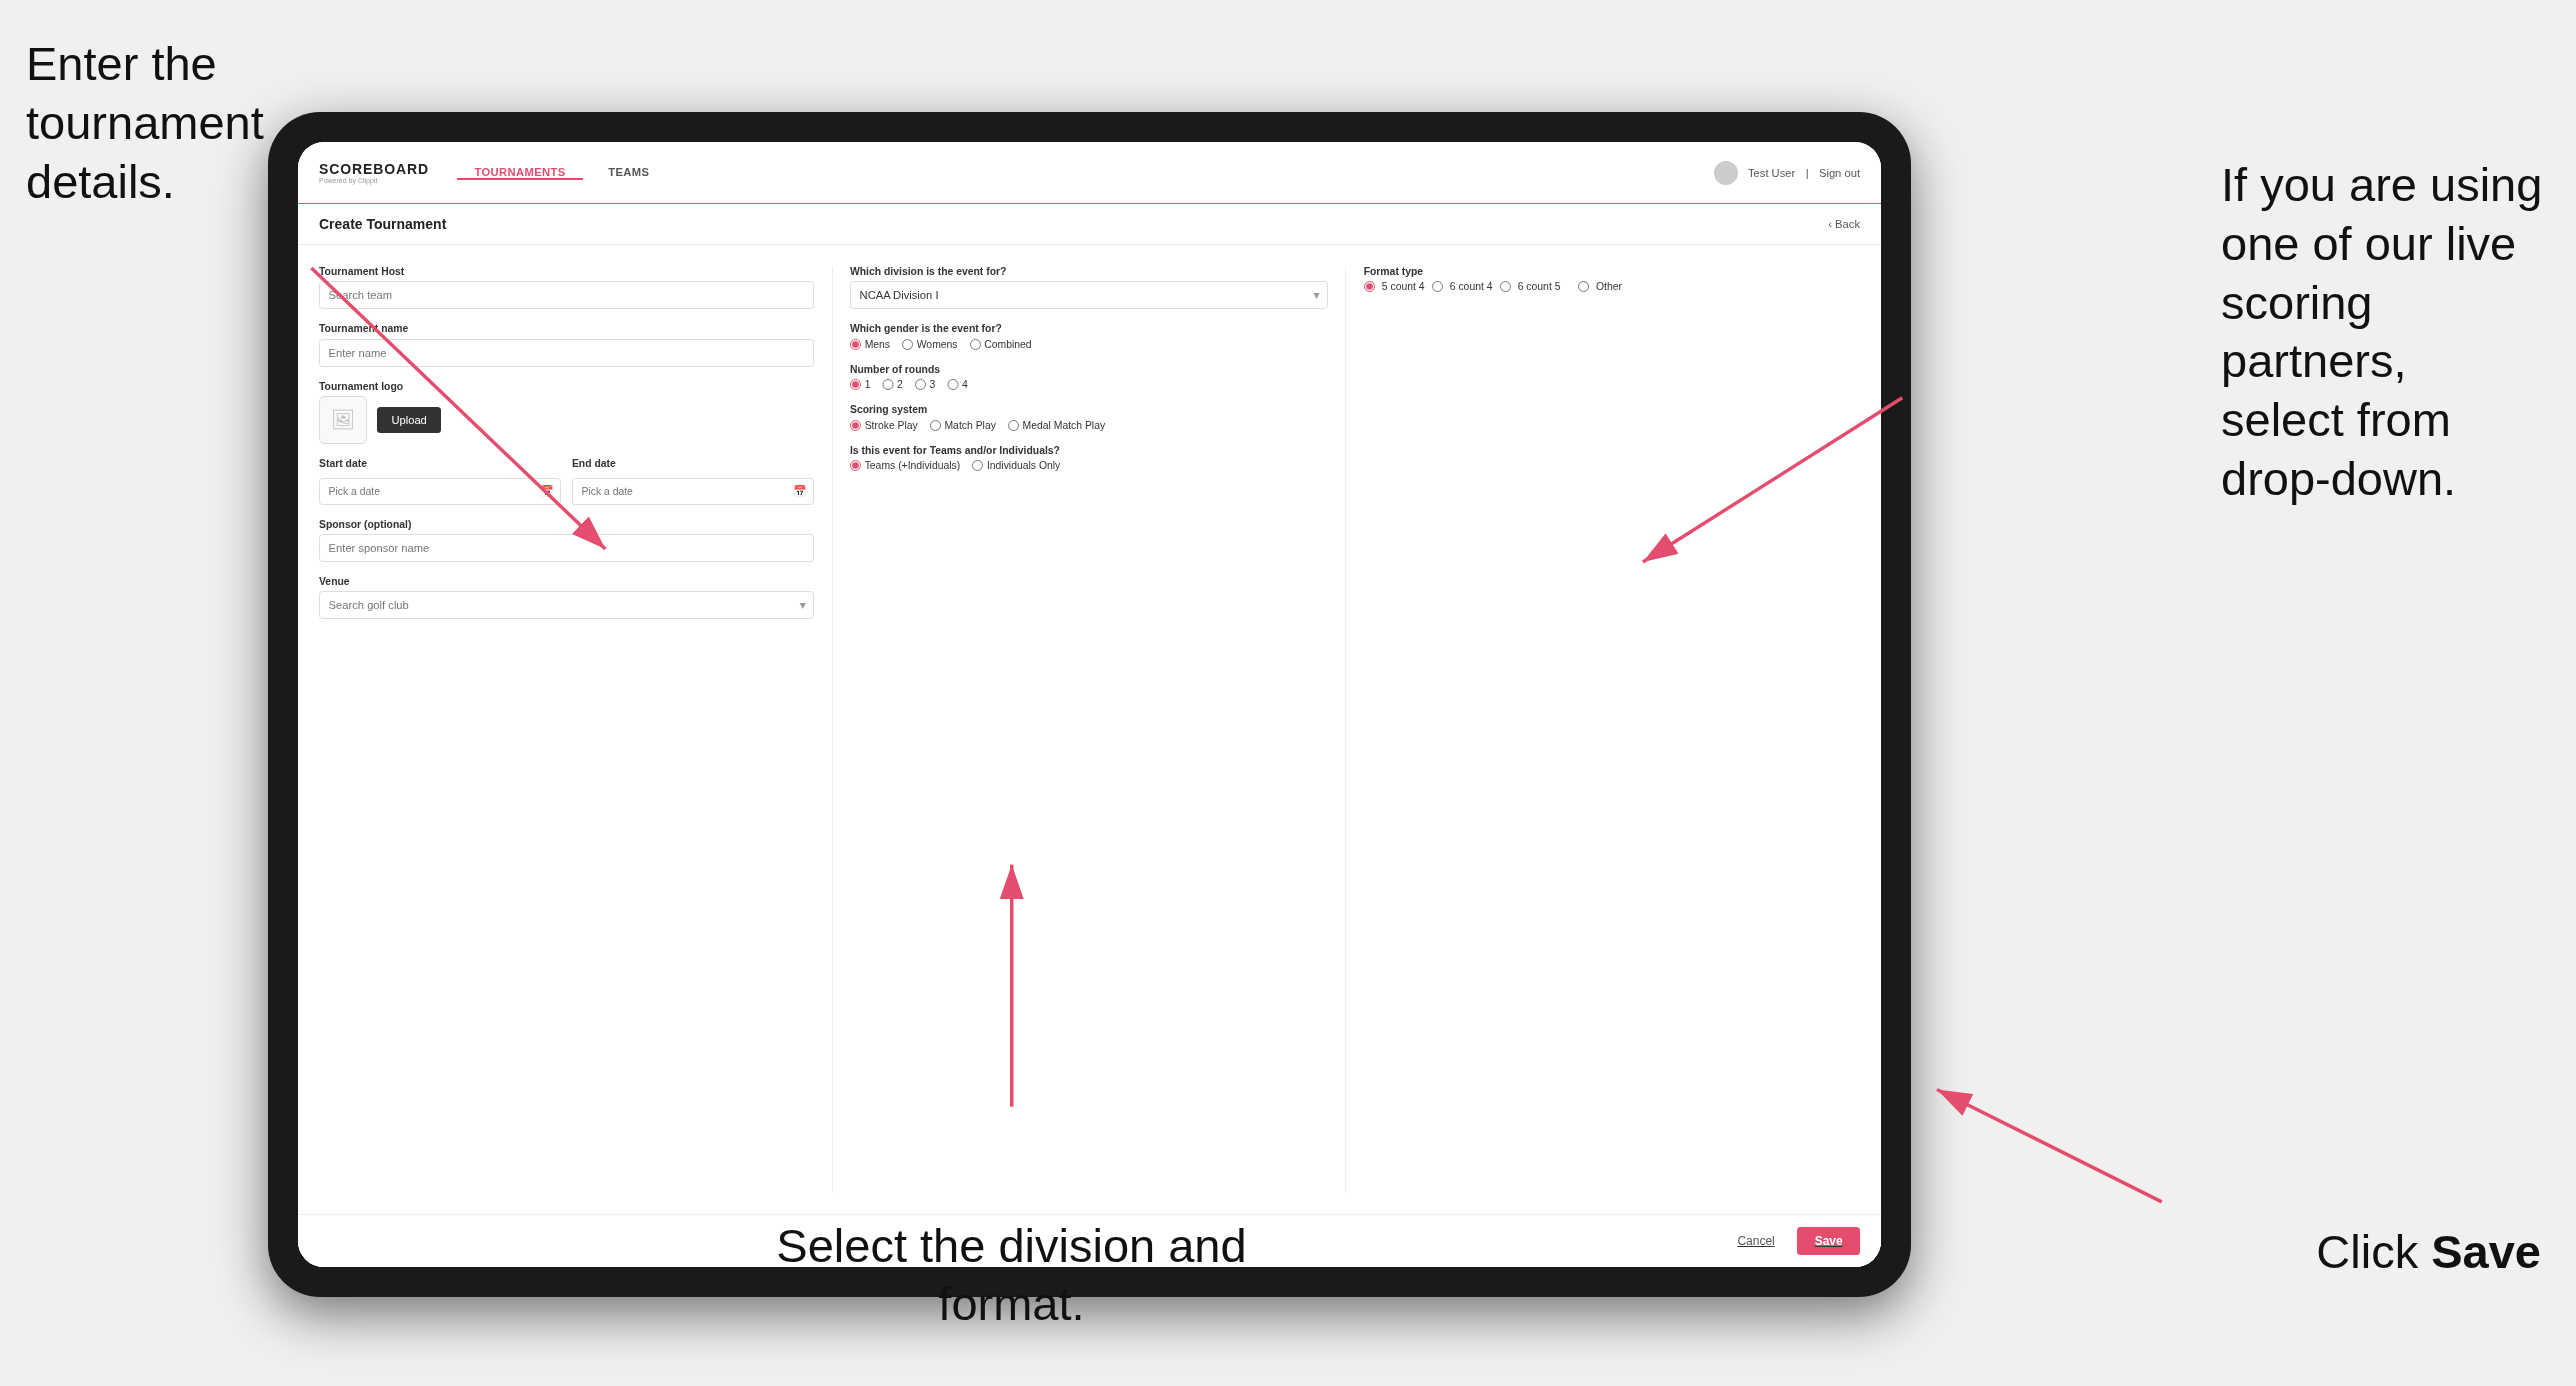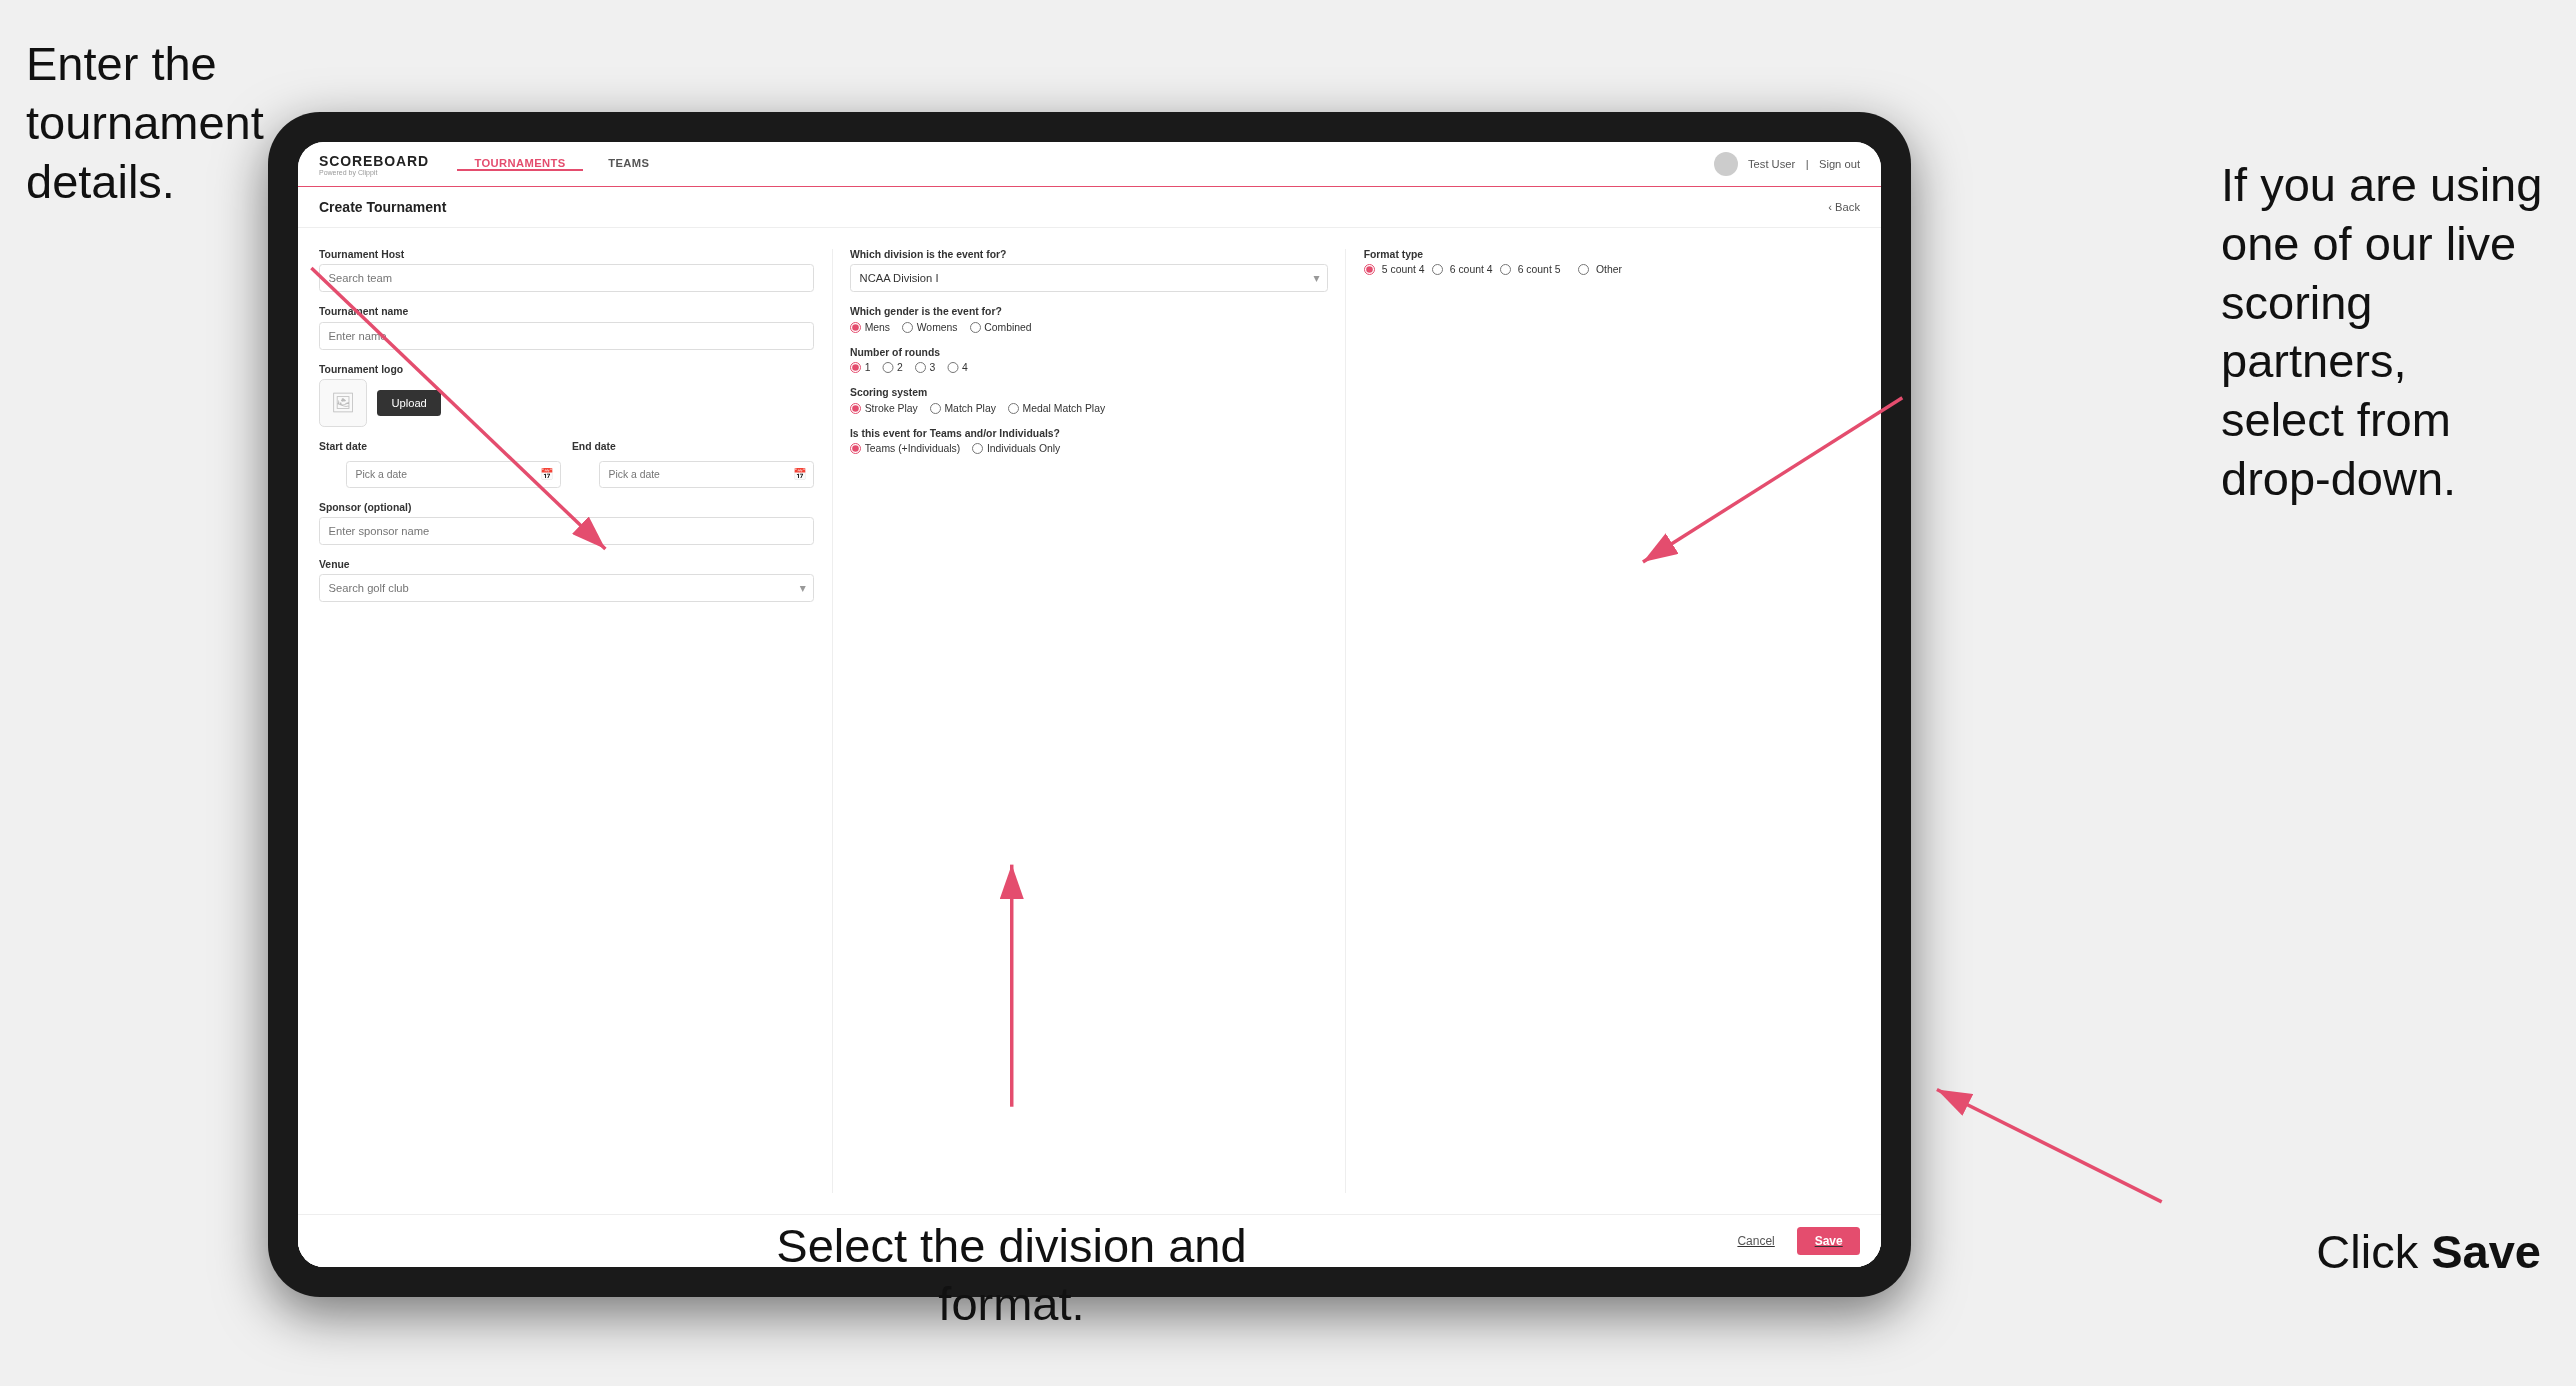--- a/index.html
+++ b/index.html
@@ -74,21 +74,21 @@
       flex-direction: column;
       font-size: 12px;
       color: #333;
     }
 
     
     .app-header {
       background: #fff;
       border-bottom: 1.7px solid #e44d6e;
       padding: 0 21px;
-      height: 45px;
+      height: 62px;
       display: flex;
       align-items: center;
       flex-shrink: 0;
     }
     .logo-area {
       display: flex;
       flex-direction: column;
       margin-right: 28px;
     }
     .logo-text {
@@ -284,21 +284,20 @@
     }
     .date-group label {
       font-size: 10.4px;
       font-weight: 700;
       color: #333;
       margin-bottom: 9px;
       display: block;
     }
     .date-input-wrapper {
       position: relative;
-      margin-left: 27px;
     }
     .date-input-wrapper input {
       width: 100%;
       border: 0.9px solid #ddd;
       border-radius: 3.5px;
       padding: 7px 28px 7px 8.6px;
       font-size: 10.4px;
       color: #bbb;
       background: #fff;
     }

